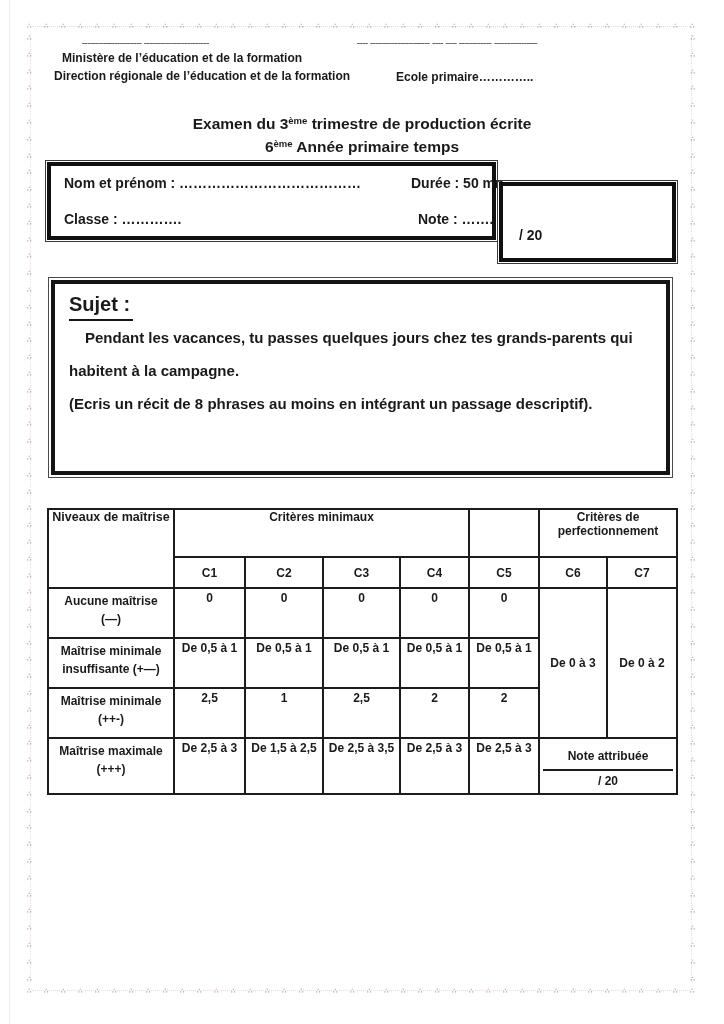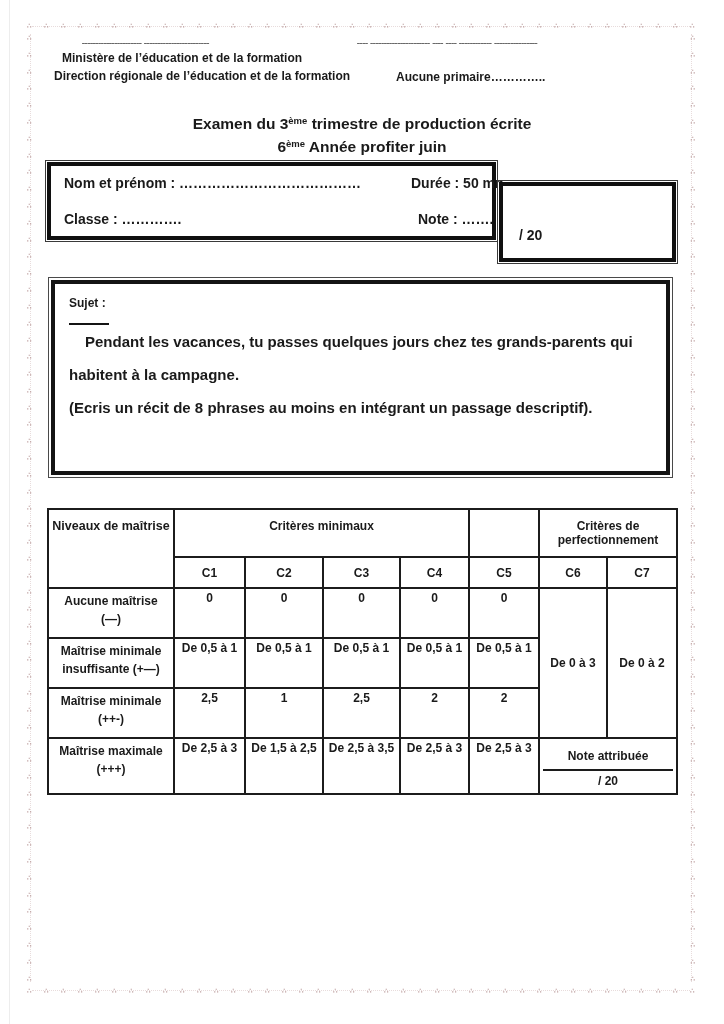--- a/index.html
+++ b/index.html
@@ -37,30 +37,30 @@
   .ibox-inner span{position:absolute;white-space:nowrap;}
   .fld-nom{left:13px;top:9px;}
   .fld-duree{left:360px;top:9px;}
   .fld-classe{left:13px;top:45px;}
   .fld-note{left:367px;top:45px;}
   .fld-note-total{left:16px;top:41px;}
 
   
   .sbox{position:absolute;left:48px;top:277px;width:625px;height:201px;border:1px solid #4a4a4a;padding:2px;box-sizing:border-box;}
   .sbox-inner{border:4px solid #141414;box-sizing:border-box;height:100%;padding:9px 14px 0 14px;}
-  .sujet-h{display:inline-block;font-size:12px;border-bottom:2.5px solid #141414;padding:0 3px 13px 0;}
+  .sujet-h{display:inline-block;font-size:20px;border-bottom:2.5px solid #141414;padding:0 3px 3px 0;}
   .sbox-inner p{margin:0;font-size:15px;line-height:2.2;width:580px;}
   .p1{margin-top:10px;text-indent:16px;}
   .p2{text-indent:16px;}
   .p3{margin-top:7px;}
 
   
   table.grade{position:absolute;left:47px;top:508px;border-collapse:collapse;table-layout:fixed;}
   .grade th,.grade td{border:2px solid #1c1c1c;font-weight:700;font-size:12px;text-align:center;padding:2px 1px;vertical-align:top;}
-  .grade thead .hrow1 th{vertical-align:top;padding-top:9px;}
+  .grade thead .hrow1 th{vertical-align:top;padding-top:0;}
   .grade thead .hrow2 th{vertical-align:middle;}
   .grade th.corner{vertical-align:middle;font-size:12.5px;}
   .hrow1{height:48px;} .hrow2{height:31px;}
   .brow{height:50px;} .brow4{height:46px;}
   .grade td.lbl{padding-top:3px;line-height:1.5;}
   .grade td.rng{vertical-align:middle;}
   .grade td.notecell{padding:3px;vertical-align:top;}
   .note-top{height:27px;border-bottom:2px solid #1c1c1c;display:flex;align-items:center;justify-content:center;}
   .note-bottom{height:19px;display:flex;align-items:center;justify-content:center;}
 </style>
@@ -275,25 +275,25 @@
       <i>∴</i>
       <i>∴</i>
       <i>∴</i>
     </div>
 </div>
 
 <div class="abs redacted" style="left:82px;top:38px">╌╌╌╌╌╌╌╌╌╌╌ ╌╌╌╌╌╌╌╌╌╌╌╌</div>
 <div class="abs redacted" style="left:357px;top:38px">╌╌ ╌╌╌╌╌╌╌╌╌╌╌ ╌╌ ╌╌ ╌╌╌╌╌╌ ╌╌╌╌╌╌╌╌</div>
 <div class="abs hline" style="left:62px;top:51px">Ministère de l’éducation et de la formation</div>
 <div class="abs hline" style="left:54px;top:69px">Direction régionale de l’éducation et de la formation</div>
-<div class="abs hline" style="left:396px;top:70px">Aucune primaire…………..</div>
+<div class="abs hline" style="left:396px;top:70px">Ecole primaire…………..</div>
 
 <div class="title-wrap">
   <div><span>Examen du 3</span><span class="supx">ème</span><span> trimestre de production écrite</span></div>
-  <div><span>6</span><span class="supx">ème</span><span> Année profiter juin</span></div>
+  <div><span>6</span><span class="supx">ème</span><span> Année primaire temps</span></div>
 </div>
 
 <div class="ibox ibox-left">
   <div class="ibox-inner">
     <span class="fld-nom">Nom et prénom : …………………………………</span>
     <span class="fld-duree">Durée : 50 mn</span>
     <span class="fld-classe">Classe : ………….</span>
     <span class="fld-note">Note : …….</span>
   </div>
 </div>

